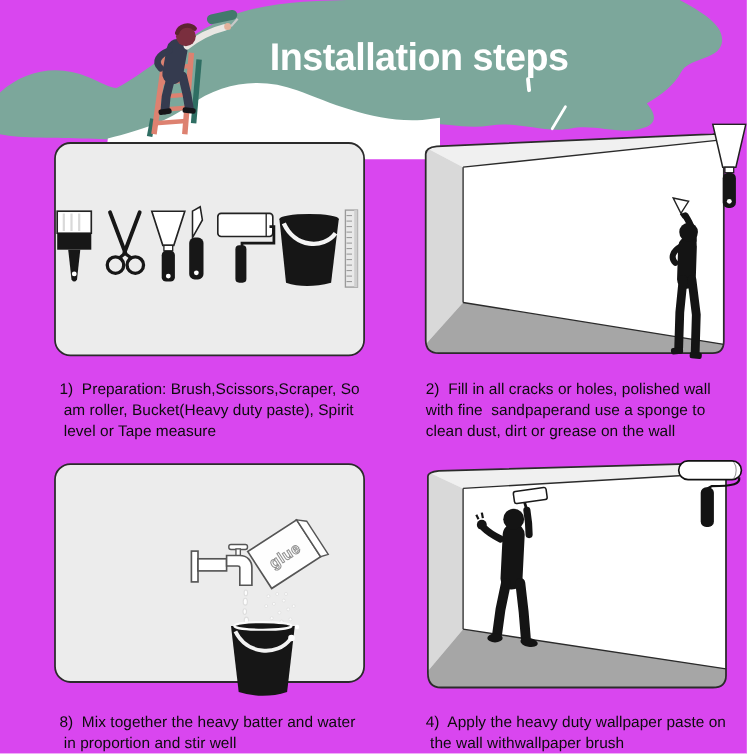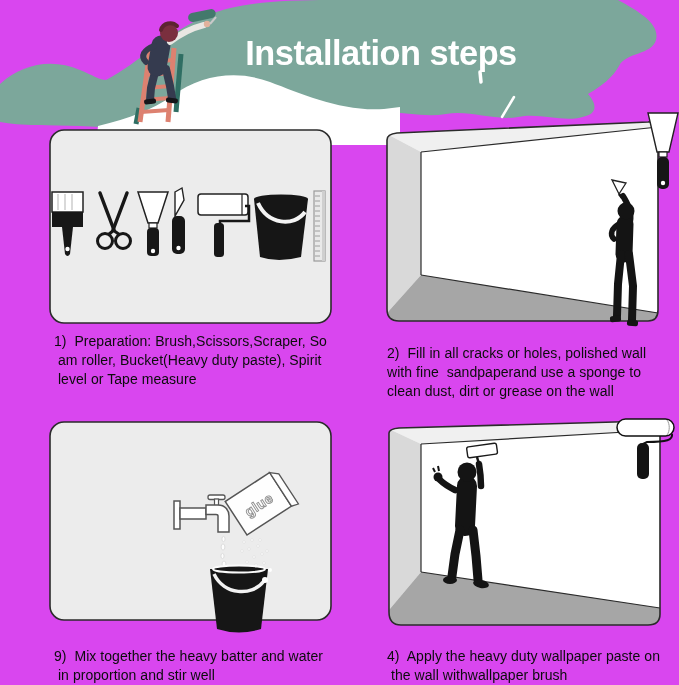--- a/index.html
+++ b/index.html
@@ -4,21 +4,21 @@
 <style>
   html,body{margin:0;padding:0;background:#ffffff;}
   #stage{position:relative;width:679px;height:685px;background:#d946ef;overflow:hidden;
          font-family:"Liberation Sans", sans-serif;}
   .abs{position:absolute;}
   #header-title{left:233px;top:33px;width:296px;text-align:center;
     font-size:35px;font-weight:700;color:#ffffff;letter-spacing:-0.5px;
     transform:scaleX(0.98);}
   .caption{font-size:14px;line-height:18.8px;color:#0c0c0c;white-space:pre-wrap;
     letter-spacing:0.05px;}
-  #cap1{left:54px;top:332px;width:305px;}
+  #cap1{left:54px;top:344px;width:305px;}
   #cap2{left:387px;top:344px;width:295px;}
   #cap3{left:54px;top:647px;width:305px;}
   #cap4{left:387px;top:647px;width:295px;}
   svg{display:block;}
 </style>
 </head>
 <body>
 
 <div id="stage">
 
@@ -268,18 +268,18 @@
       <rect x="256" y="29" width="12" height="36" rx="5" fill="#131313"></rect>
     </g>
   </svg>
 
   <div class="abs caption" id="cap1">1)  Preparation: Brush,Scissors,Scraper, So
  am roller, Bucket(Heavy duty paste), Spirit
  level or Tape measure</div>
   <div class="abs caption" id="cap2">2)  Fill in all cracks or holes, polished wall
 with fine  sandpaperand use a sponge to
 clean dust, dirt or grease on the wall</div>
-  <div class="abs caption" id="cap3">9)  Mix together the heavy batter and water
+  <div class="abs caption" id="cap3">8)  Mix together the heavy batter and water
  in proportion and stir well</div>
   <div class="abs caption" id="cap4">4)  Apply the heavy duty wallpaper paste on
  the wall withwallpaper brush</div>
 
 </div>
 
 </body></html>

